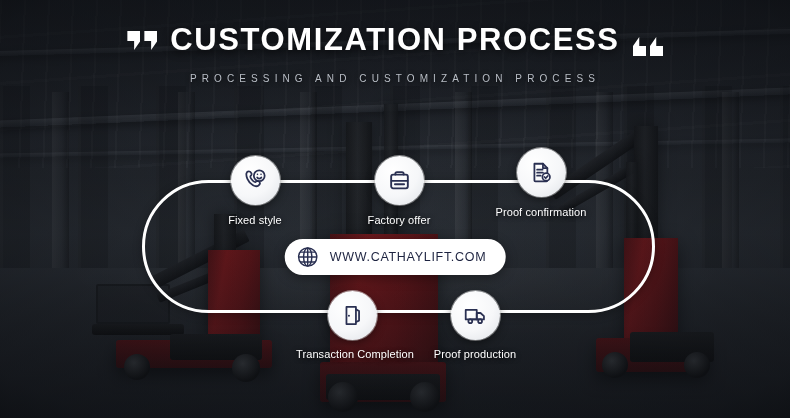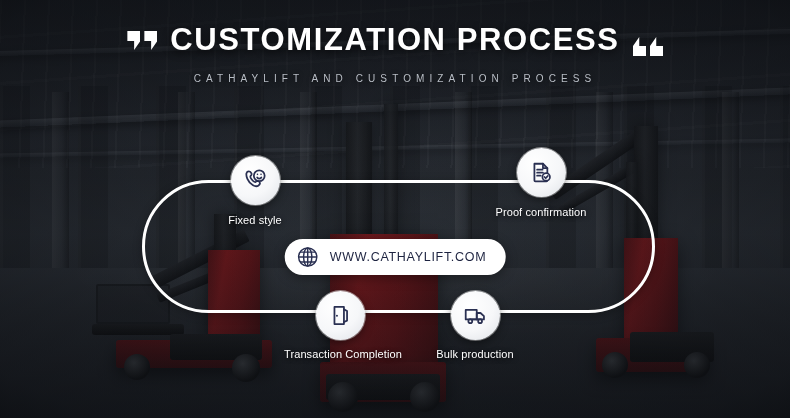--- a/index.html
+++ b/index.html
@@ -259,75 +259,86 @@
 
     <div class="bg-tint"></div>
   </div>
 
   <div class="header">
     <div class="title-row">
       <span class="quote open"><i></i><i></i></span>
       <span class="title">CUSTOMIZATION PROCESS</span>
       <span class="quote close"><i></i><i></i></span>
     </div>
-    <div class="subtitle">CATHAYLIFT AND CUSTOMIZATION PROCESS</div>
+    <div class="subtitle">PROCESSING AND CUSTOMIZATION PROCESS</div>
   </div>
 
   <div class="track"></div>
 
   <div class="node" style="left:255px; top:156px;">
     <div class="bubble">
       <svg width="25" height="25" viewBox="0 0 24 24" fill="none" stroke="#2a3052" stroke-width="1.7" stroke-linecap="round" stroke-linejoin="round">
         <path d="M4.6 3.4c2.4-.6 3 .5 3.5 1.8.6 1.5-.5 2-.9 2.6-.4.7.1 1.9 1.2 3.3 1.3 1.7 2.6 2.6 3.4 2.5.7-.1 1-1.2 1.8-1.3 1 0 2.3.9 2.6 1.9.3 1-.6 2.2-1.6 2.8-1.2.8-3 .6-5-.5-2.3-1.3-4.4-3.7-5.4-6.1C3.3 8.2 3 6.1 3.4 4.9c.2-.7.6-1.3 1.2-1.5z"></path>
         <circle cx="15.6" cy="7.4" r="5.2"></circle>
         <circle cx="13.9" cy="6.1" r=".75" fill="#2a3052" stroke="none"></circle>
         <circle cx="17.3" cy="6.1" r=".75" fill="#2a3052" stroke="none"></circle>
         <path d="M13.6 9.1c.5.7 1.2 1.1 2 1.1s1.5-.4 2-1.1"></path>
       </svg>
     </div>
     <div class="label">Fixed style</div>
   </div>
 
+  <div class="node" style="left:399px; top:156px;">
+    <div class="bubble">
+      <svg width="25" height="25" viewBox="0 0 24 24" fill="none" stroke="#2a3052" stroke-width="1.8" stroke-linecap="round" stroke-linejoin="round">
+        <path d="M4 8.2c0-1 .8-1.9 1.8-1.9h12.4c1 0 1.8.9 1.8 1.9v9.4c0 1-.8 1.9-1.8 1.9H5.8C4.8 19.5 4 18.6 4 17.6V8.2z"></path>
+        <path d="M8 6.3V5.6c0-.9.7-1.6 1.6-1.6h4.8c.9 0 1.6.7 1.6 1.6v.7"></path>
+        <path d="M4.3 12.3h15.4"></path>
+        <path d="M7.6 15.6h8.8"></path>
+      </svg>
+    </div>
+    <div class="label">Factory offer</div>
+  </div>
 
   <div class="node" style="left:541px; top:148px;">
     <div class="bubble">
       <svg width="25" height="25" viewBox="0 0 24 24" fill="none" stroke="#2a3052" stroke-width="1.7" stroke-linecap="round" stroke-linejoin="round">
         <path d="M5.2 3.6h8.2l4.2 4.2v7.1"></path>
         <path d="M17.6 17.2v2.5c0 .5-.4.9-.9.9H6.1c-.5 0-.9-.4-.9-.9V4.5"></path>
         <path d="M13.4 3.6v4.2h4.2"></path>
         <path d="M7.8 9.3h5.2M7.8 12.2h5.6M7.8 15.1h3.4"></path>
         <circle cx="16.5" cy="16.3" r="3.6" fill="#ffffff"></circle>
         <path d="M14.9 16.3l1.1 1.2 2.1-2.3"></path>
       </svg>
     </div>
     <div class="label">Proof confirmation</div>
   </div>
 
-  <div class="node below" style="left:340px; top:291px;">
+  <div class="node below" style="left:352px; top:291px;">
     <div class="bubble">
       <svg width="25" height="25" viewBox="0 0 24 24" fill="none" stroke="#2a3052" stroke-width="1.7" stroke-linecap="round" stroke-linejoin="round">
         <path d="M6.2 3.8h9.1v16.4H6.2z"></path>
         <path d="M15.3 6.1l3 1.6v9.2l-3 1.4"></path>
         <circle cx="8.6" cy="12.2" r=".95" fill="#2a3052" stroke="none"></circle>
       </svg>
     </div>
     <div class="label">Transaction Completion</div>
   </div>
 
   <div class="node below" style="left:475px; top:291px;">
     <div class="bubble">
       <svg width="25" height="25" viewBox="0 0 24 24" fill="none" stroke="#2a3052" stroke-width="1.7" stroke-linecap="round" stroke-linejoin="round">
         <path d="M2.6 6.6h10.6v9.2H2.6z"></path>
         <path d="M13.2 9.6h3.6l3.3 3.1v3.1h-6.9z"></path>
         <circle cx="7" cy="17.4" r="1.85"></circle>
         <circle cx="16.4" cy="17.4" r="1.85"></circle>
         <path d="M8.9 15.8h5.6"></path>
       </svg>
     </div>
-    <div class="label">Bulk production</div>
+    <div class="label">Proof production</div>
   </div>
 
   <div class="url-pill">
     <svg class="globe" width="24" height="24" viewBox="0 0 24 24" fill="none" stroke="#2a3052" stroke-width="1.45">
       <circle cx="12" cy="12" r="9.1"></circle>
       <ellipse cx="12" cy="12" rx="4.1" ry="9.1"></ellipse>
       <path d="M2.9 12h18.2"></path>
       <path d="M4.3 7.1h15.4M4.3 16.9h15.4"></path>
       <path d="M12 2.9v18.2"></path>
     </svg>

